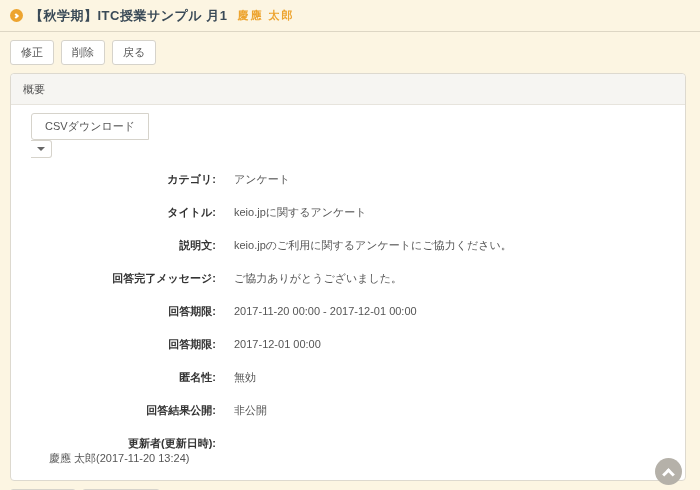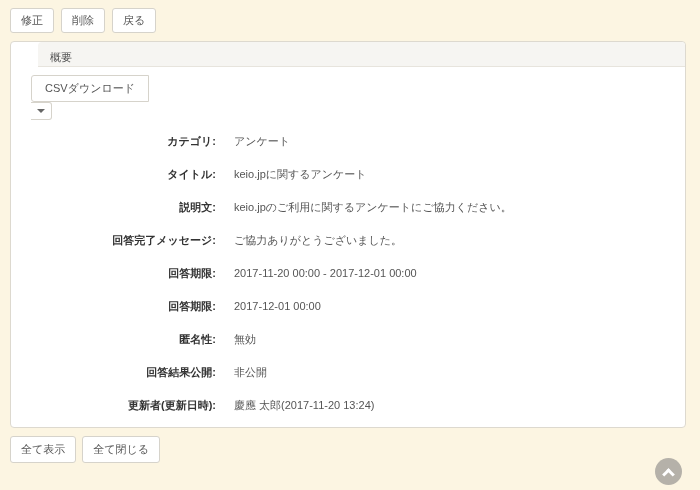--- a/index.html
+++ b/index.html
@@ -84,22 +84,21 @@
     border:1px solid var(--panel-border);
     border-radius:4px;
   }
   .panel-header{
     background:#f6f5f2;
     border-bottom:1px solid #e7e4dd;
     border-radius:4px 4px 0 0;
     font-size:11px;
     color:#555;
     padding:8px 12px;
-    height:25px;
-    margin-left:27px;
+    height:31px;
   }
   .panel-body{
     padding:8px 20px 14px;
   }
   .split-btn{display:inline-flex;flex-direction:column;}
   .split-btn .csv-main{
     border-radius:3px 0 0 3px;
     padding:6px 13px;
   }
   .split-btn .csv-caret{
@@ -117,21 +116,21 @@
     display:inline-block;
   }
 
   .fields{margin-top:14px;}
   .field-row{
     display:flex;
     margin-bottom:18px;
     font-size:11px;
     line-height:15px;
   }
-  .field-row:last-child{margin-bottom:0;}
+  .field-row:last-child{margin-bottom:0;flex-direction:column;}
   .field-label{
     width:185px;
     text-align:right;
     font-weight:bold;
     color:var(--label-color);
     flex:0 0 auto;
   }
   .field-value{
     margin-left:18px;
     color:#555;
@@ -159,20 +158,27 @@
     border-left:3px solid #fff;
     transform:rotate(45deg);
     margin-top:5px;
   }
 </style>
 </head>
 <body>
 
 <div class="page">
 
+  <div class="page-header">
+    <span class="crumb-icon">
+        <span class="chev"></span>
+      </span>
+    <span class="page-title">【秋学期】ITC授業サンプル 月1</span>
+    <span class="owner-name">慶應 太郎</span>
+  </div>
 
   <div class="toolbar">
     <button class="btn">修正</button>
     <button class="btn">削除</button>
     <button class="btn">戻る</button>
   </div>
 
   <div class="panel">
     <div class="panel-header">概要</div>
     <div class="panel-body">

